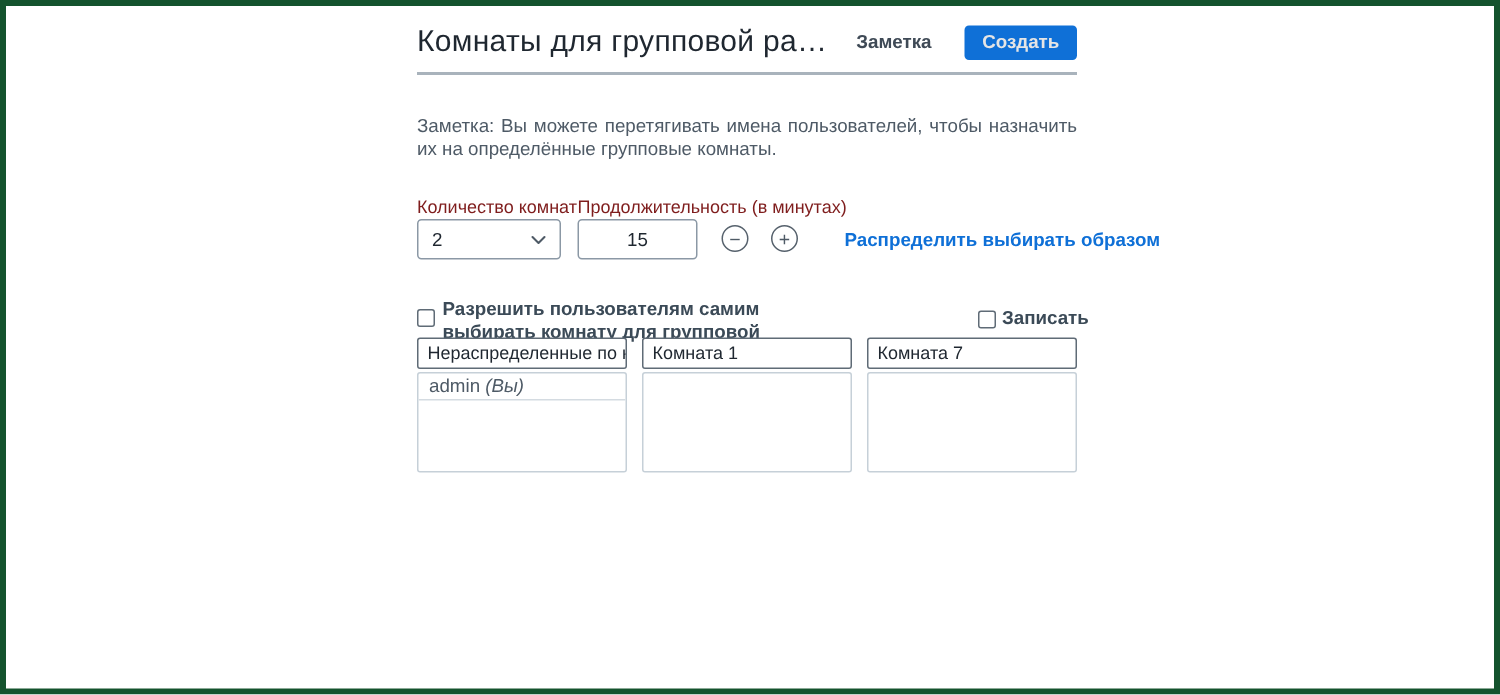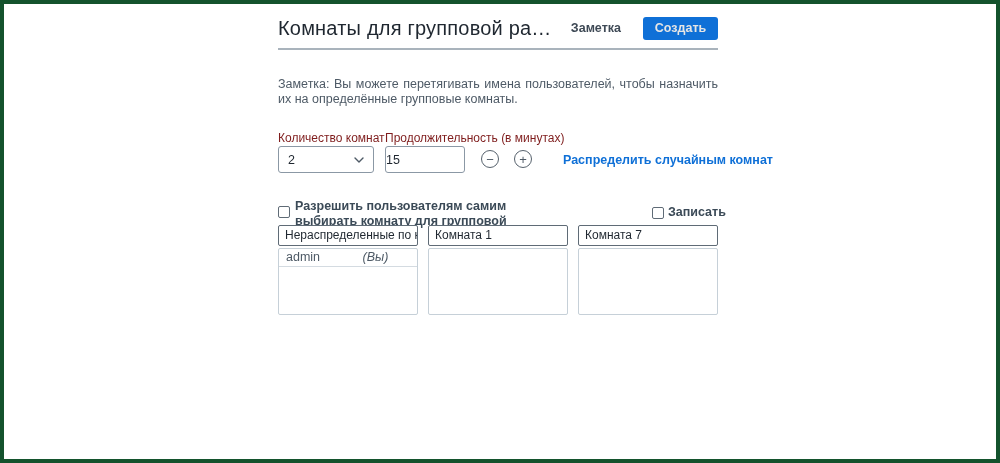--- a/index.html
+++ b/index.html
@@ -25,41 +25,41 @@
   .note { position:absolute; top:73px; left:0; width:440px; font-size:12.5px; line-height:15px; color:#4e5a66; text-align:justify; }
 
   
   .field-label { position:absolute; top:127px; font-size:12px; color:#7f1d1d; white-space:nowrap; }
   .label-rooms { left:0; }
   .label-duration { left:107px; }
 
   
   .controls { position:absolute; top:142px; left:0; right:0; height:27px; }
   .select-box { position:absolute; left:0; top:0; width:96px; height:27px; border:1px solid #8b98a5; border-radius:3px; background:#fff; display:flex; align-items:center; justify-content:space-between; padding:0 9px; font-size:12.5px; color:#1f2730; cursor:pointer; }
-  .duration-input { position:absolute; left:107px; top:0; width:80px; height:27px; border:1px solid #8b98a5; border-radius:3px; font-family:inherit; font-size:12.5px; color:#1f2730; }
+  .duration-input { position:absolute; left:107px; top:0; width:80px; height:27px; border:1px solid #8b98a5; border-radius:3px; text-align:center; font-family:inherit; font-size:12.5px; color:#1f2730; }
   .round-btn { position:absolute; top:4px; width:18px; height:18px; border-radius:50%; border:1px solid #57626d; background:#fff; color:#4e5a66; font-size:13px; line-height:1; display:flex; align-items:center; justify-content:center; cursor:pointer; padding:0; font-family:inherit; }
   .minus-btn { left:203px; }
   .plus-btn { left:236px; }
   .random-link { position:absolute; left:285px; top:50%; transform:translateY(-50%); font-size:12.5px; font-weight:bold; color:#0F70D7; text-decoration:none; white-space:nowrap; }
 
   
   .checks { position:absolute; top:194px; left:0; right:0; height:30px; }
   .checkbox { position:absolute; width:12px; height:12px; border:1px solid #5f6b76; border-radius:2px; background:#fff; cursor:pointer; }
   .allow-box { left:0; top:8px; }
   .allow-label { position:absolute; left:17px; top:1px; width:252px; font-size:12.5px; font-weight:bold; color:#3b4a57; line-height:14.5px; }
   .record-box { left:374px; top:9px; }
   .record-label { position:absolute; left:390px; top:7px; font-size:12.5px; font-weight:bold; color:#3b4a57; }
 
   
   .columns { position:absolute; top:221px; left:0; display:flex; gap:10px; }
   .col { width:140px; }
   .col-header { height:21px; border:1px solid #5f6b76; border-radius:2px; background:#fff; padding:0 6px; font-size:12px; line-height:19px; color:#1f2730; white-space:nowrap; overflow:hidden; }
   .col-body { margin-top:2px; height:67px; border:1px solid #c6d0d8; border-radius:2px; background:#fff; overflow:hidden; }
   .user-item { height:18px; line-height:17px; padding:0 7px; border-bottom:1px solid #d4dbe1; font-size:12.5px; color:#4e5a66; white-space:nowrap; cursor:grab; }
-  .user-suffix { font-style:italic;margin-left:39px; }
+  .user-suffix { font-style:italic; }
   .chev { width:10px; height:6px; flex:none; }
 </style>
 </head>
 <body>
 
 <div class="frame">
   <div class="content">
 
     <div class="modal-header">
       <div class="modal-title">Комнаты для групповой ра…</div>
@@ -81,21 +81,21 @@
             <polyline points="1,1 5,5 9,1" fill="none" stroke="#4e5a66" stroke-width="1.4" stroke-linecap="round" stroke-linejoin="round"></polyline>
           </svg>
       </div>
       <input class="duration-input" type="text" value="15" style="">
       <button class="round-btn minus-btn">
           <span>−</span>
         </button>
       <button class="round-btn plus-btn">
           <span>+</span>
         </button>
-      <a href="#" class="random-link">Распределить случайным комнат</a>
+      <a href="#" class="random-link">Распределить выбирать образом</a>
     </div>
 
     <div class="checks">
       <span class="checkbox allow-box"></span>
       <span class="allow-label">Разрешить пользователям самим выбирать комнату для групповой работы</span>
       <span class="checkbox record-box"></span>
       <span class="record-label">Записать</span>
     </div>
 
     <div class="columns">

